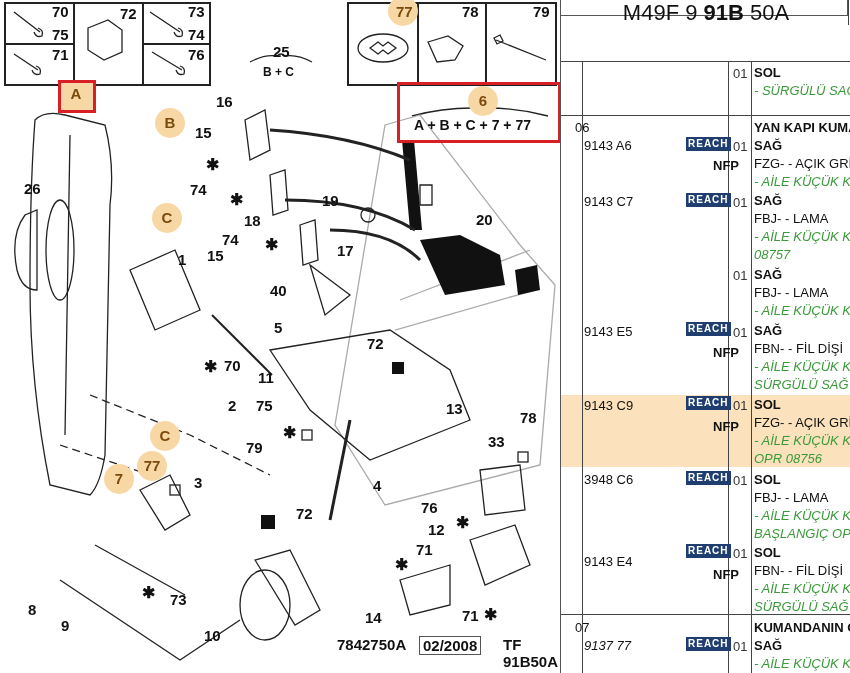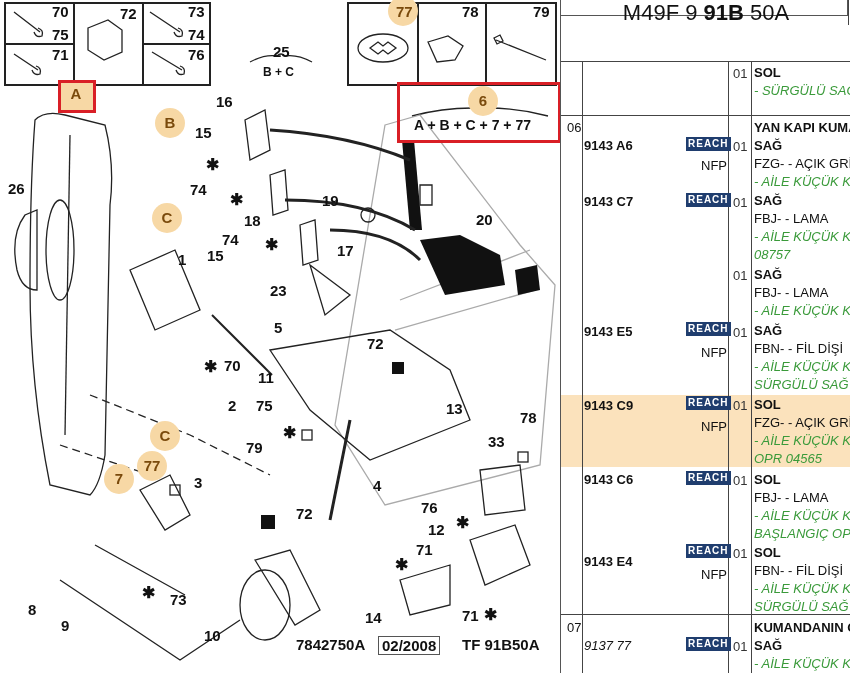--- a/index.html
+++ b/index.html
@@ -4,32 +4,32 @@
 <style>
   html, body { margin:0; padding:0; }
   body { width:850px; height:673px; overflow:hidden; background:#fff; position:relative;
          font-family:"Liberation Sans", sans-serif; color:#111; }
   #diagram { position:absolute; left:0; top:0; width:560px; height:673px; }
   #diagram svg { position:absolute; left:0; top:0; }
   .lbl { position:absolute; font-weight:bold; font-size:15px; color:#111; line-height:1; }
   .hl { position:absolute; width:30px; height:30px; border-radius:50%; background:#f7d8a5; }
   .hl-text { position:absolute; font-weight:bold; font-size:15px; color:#7a4a0c; width:30px; text-align:center; line-height:30px; }
   .redbox { position:absolute; border:3px solid #d91f26; }
-  .footer { position:absolute; top:636px; font-weight:bold; font-size:15px; }
+  .footer { position:absolute; top:636px; font-weight:bold; font-size:15px;margin-left:41px; }
   .footer-date { border:1px solid #555; padding:0 3px; }
   
   #parts { position:absolute; left:560px; top:0; width:290px; height:673px; overflow:hidden; background:#fff; border-left:1px solid #555; }
   .hdr { position:absolute; left:0; top:0; width:287px; height:16px; border-bottom:1px solid #555; border-right:1px solid #555; font-size:22px; line-height:25px; padding-left:4px; box-sizing:border-box;text-align:center; }
   .vline { position:absolute; width:1px; background:#444; }
   .hline { position:absolute; height:1px; background:#444; }
-  .grp { position:absolute; left:6px; font-size:13px; }
-  .ref { position:absolute; left:23px; font-size:13px; font-weight:bold; }
+  .grp { position:absolute; left:14px; font-size:13px; }
+  .ref { position:absolute; left:23px; font-size:13px; font-weight:normal; }
   .ref.it { font-weight:normal; font-style:italic; }
   .reach { position:absolute; left:125px; background:#1f3d6e; color:#fff; font-size:10px; font-weight:bold; letter-spacing:1px; padding:1px 2px; line-height:12px; }
-  .nfp { position:absolute; left:140px; font-size:13px; font-weight:normal; }
+  .nfp { position:absolute; left:152px; font-size:13px; font-weight:bold; }
   .qty { position:absolute; left:172px; font-size:13px; color:#333; }
   .desc { position:absolute; left:193px; font-size:13px; white-space:nowrap; line-height:18px; }
   .desc b { font-weight:bold; }
   .g { color:#3a9a3a; font-style:italic; }
   .row-hl { position:absolute; left:0; width:290px; background:#fbe2bc; }
 </style>
 </head>
 <body>
 
 <div id="diagram">
@@ -162,23 +162,23 @@
   <span class="lbl" style="left:428px;top:522px">12</span>
   <span class="lbl" style="left:446px;top:401px">13</span>
   <span class="lbl" style="left:365px;top:610px">14</span>
   <span class="lbl" style="left:195px;top:125px">15</span>
   <span class="lbl" style="left:207px;top:248px">15</span>
   <span class="lbl" style="left:216px;top:94px">16</span>
   <span class="lbl" style="left:337px;top:243px">17</span>
   <span class="lbl" style="left:244px;top:213px">18</span>
   <span class="lbl" style="left:322px;top:193px">19</span>
   <span class="lbl" style="left:476px;top:212px">20</span>
-  <span class="lbl" style="left:270px;top:283px">23</span>
+  <span class="lbl" style="left:270px;top:283px">40</span>
   <span class="lbl" style="left:488px;top:434px">33</span>
-  <span class="lbl" style="left:8px;top:181px">26</span>
+  <span class="lbl" style="left:24px;top:181px">26</span>
   <span class="lbl" style="left:224px;top:358px">70</span>
   <span class="lbl" style="left:416px;top:542px">71</span>
   <span class="lbl" style="left:462px;top:608px">71</span>
   <span class="lbl" style="left:296px;top:506px">72</span>
   <span class="lbl" style="left:367px;top:336px">72</span>
 
   <span class="lbl" style="left:170px;top:592px">73</span>
   <span class="lbl" style="left:190px;top:182px">74</span>
   <span class="lbl" style="left:222px;top:232px">74</span>
 
@@ -254,24 +254,24 @@
   </div>
 
   <span class="ref" style="top:398px">9143 C9</span>
   <span class="reach" style="top:396px">REACH</span>
   <span class="nfp" style="top:419px">NFP</span>
   <span class="qty" style="top:398px">01</span>
   <div class="desc" style="top:396px">
     <b>SOL</b><br>
     <span>FZG- - AÇIK GRİ</span><br>
     <span class="g">- AİLE KÜÇÜK K</span><br>
-    <span class="g">OPR 04565</span>
-  </div>
-
-  <span class="ref" style="top:472px">9143 C6</span>
+    <span class="g">OPR 08756</span>
+  </div>
+
+  <span class="ref" style="top:472px">3948 C6</span>
   <span class="reach" style="top:471px">REACH</span>
   <span class="qty" style="top:473px">01</span>
   <div class="desc" style="top:471px">
     <b>SOL</b><br>
     <span>FBJ- - LAMA</span><br>
     <span class="g">- AİLE KÜÇÜK K</span><br>
     <span class="g">BAŞLANGIÇ OP</span>
   </div>
 
   <span class="ref" style="top:554px">9143 E4</span>

